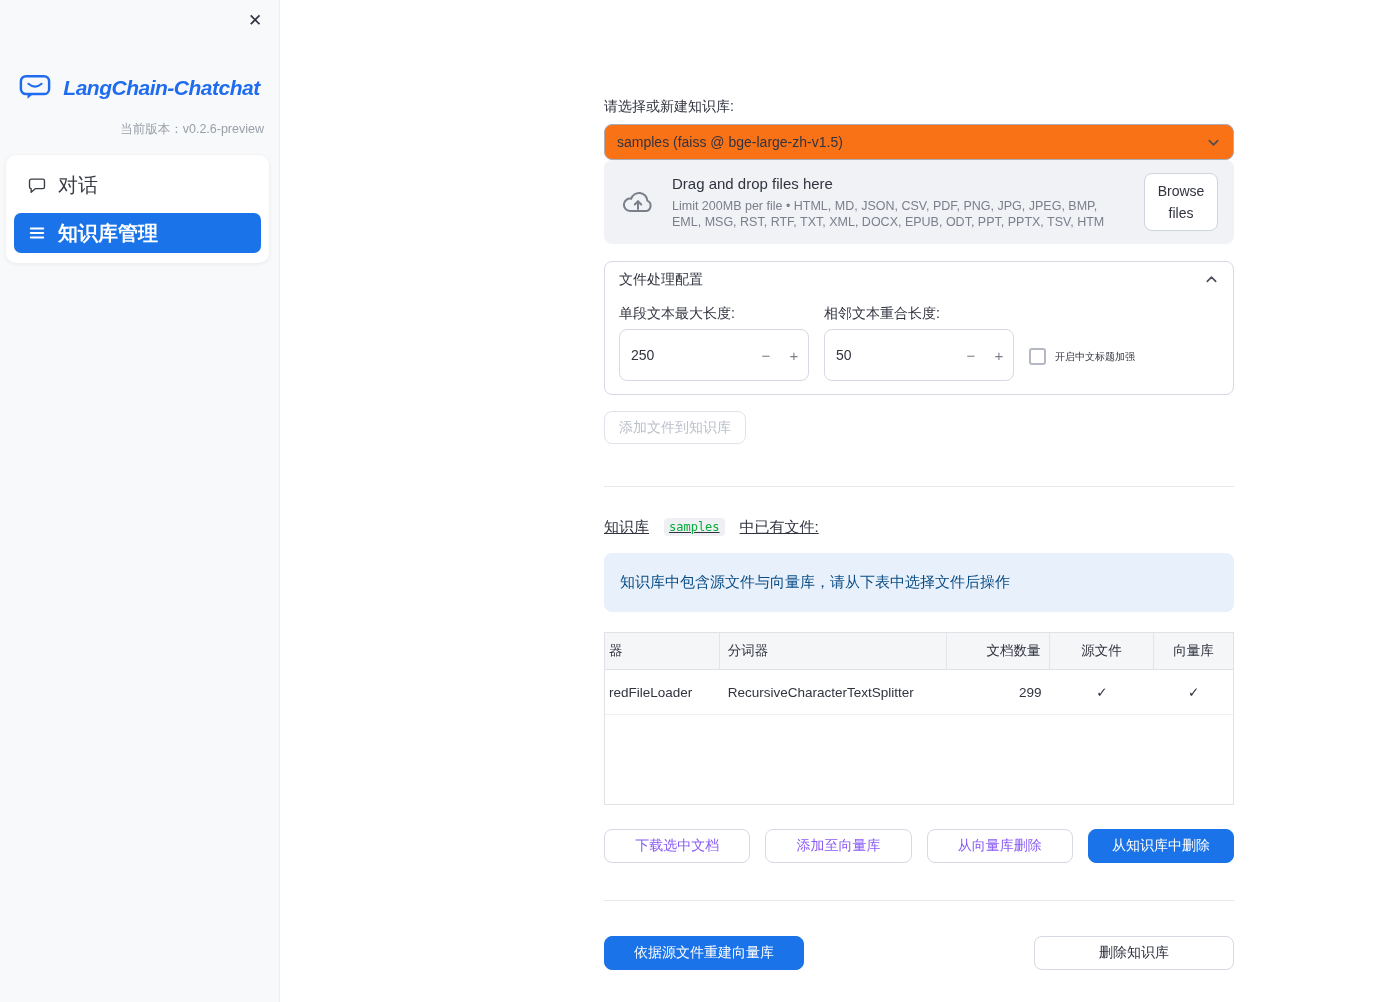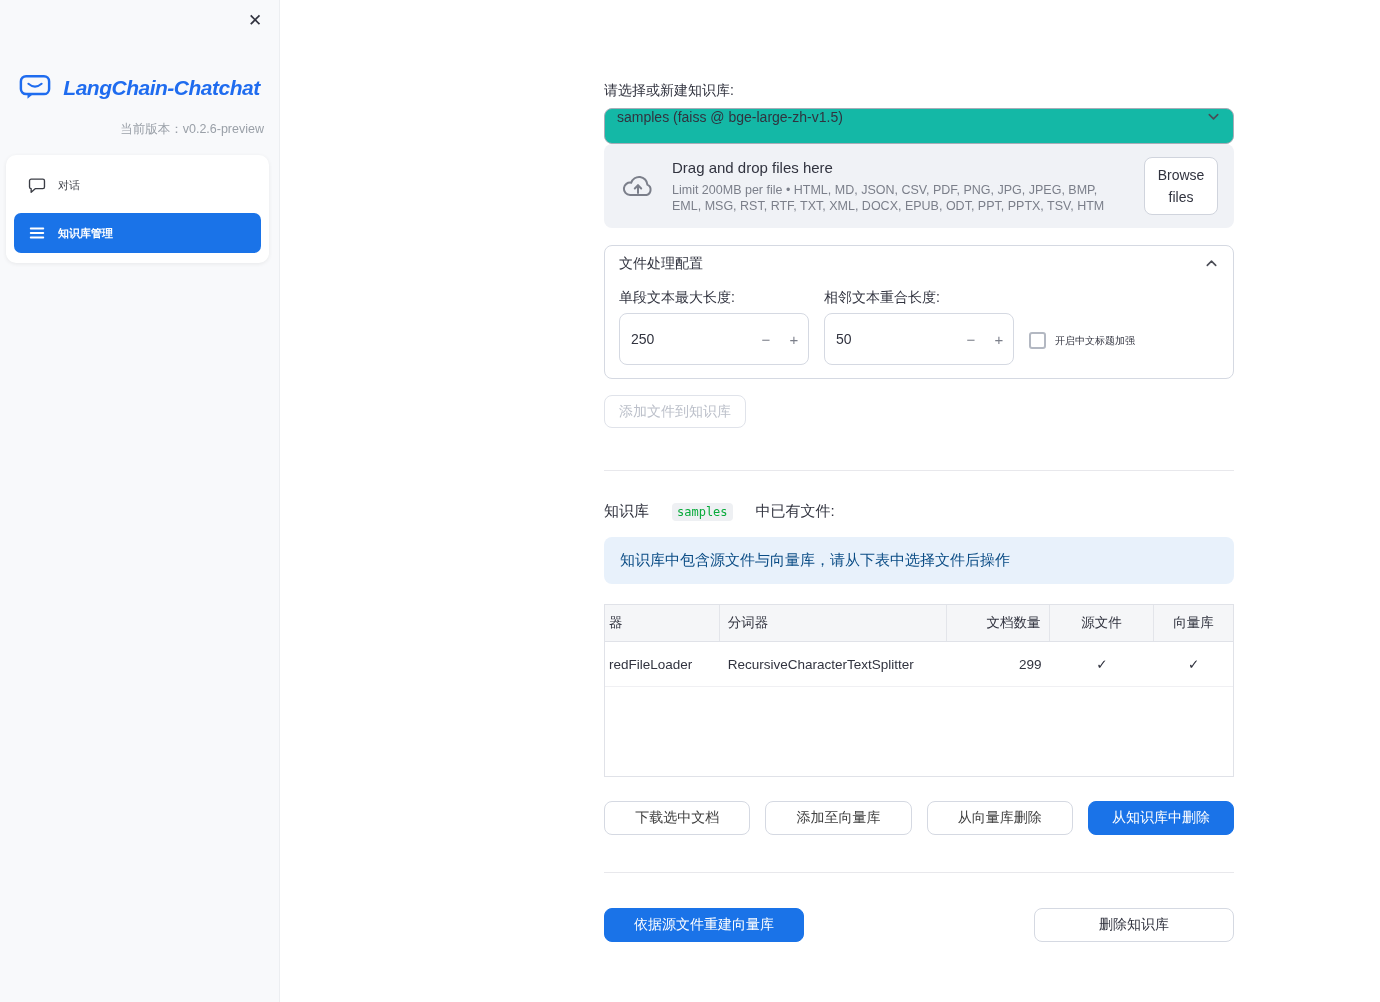--- a/index.html
+++ b/index.html
@@ -10,30 +10,30 @@
   .sidebar { position: absolute; left: 0; top: 0; width: 280px; height: 1002px;
     background: #f8f9fb; border-right: 1px solid #eceef1; }
   .close-btn { position: absolute; top: 6px; right: 10px; width: 28px; height: 28px;
     background: transparent; border: none; font-size: 17px; color: #31333f; cursor: pointer; }
   .logo-row { margin-top: 74px; display: flex; align-items: center; justify-content: center; gap: 12px; }
   .logo-text { font-size: 21px; font-weight: bold; font-style: italic; color: #1f6cef; letter-spacing: -0.5px; }
   .version { margin-top: 20px; padding-right: 15px; text-align: right; font-size: 12.5px; color: #9aa0a8; }
   .menu-card { margin: 17px 10px 0 6px; background: #ffffff; border-radius: 10px;
     box-shadow: 0 1px 4px rgba(0,0,0,0.07); padding: 10px 8px; }
   .menu-item { display: flex; align-items: center; gap: 12px; height: 40px; padding-left: 14px;
-    border-radius: 8px; font-size: 11px; color: #3a3c44; cursor: pointer; margin-bottom: 8px; }
+    border-radius: 8px; font-size: 20px; color: #3a3c44; cursor: pointer; margin-bottom: 8px; }
   .menu-item:last-child { margin-bottom: 0; }
   .menu-item.selected { background: #1a73e8; color: #ffffff; font-weight: bold; border-radius: 7px; }
 
   
-  .main { position: absolute; left: 604px; top: 0; width: 630px; padding-top: 82px; }
+  .main { position: absolute; left: 604px; top: 16px; width: 630px; padding-top: 82px; }
   .field-label { font-size: 14px; color: #31333f; margin-bottom: 8px; }
 
-  .selectbox { height: 36px; border: 1px solid #a8adb8; border-radius: 8px; background: #14b8a6;
-    display: flex; justify-content: space-between; padding: 0 12px; cursor: pointer; }
+  .selectbox { height: 36px; border: 1px solid #a8adb8; border-radius: 8px; background: #f97316;
+    display: flex; align-items: center; justify-content: space-between; padding: 0 12px; cursor: pointer; }
   .selectbox .value { font-size: 14px; }
 
   .section-gap { margin-top: 18px; }
 
   .uploader { margin-top: 0; height: 84px; background: #f0f2f6; border-radius: 8px;
     display: flex; align-items: center; padding: 0 16px; gap: 16px; }
   .up-texts { flex: 1; }
   .drag-text { font-size: 15px; color: #31333f; margin-bottom: 6px; }
   .limit-text { font-size: 12.5px; color: #7b7f8a; line-height: 16px; max-width: 478px; }
   .browse-btn { width: 74px; min-height: 52px; background: #ffffff; border: 1px solid #d0d4dd;
@@ -57,42 +57,42 @@
   .checkbox-label { font-size: 10px; }
 
   .add-files-btn { margin-top: 16px; height: 33px; padding: 0 14px; background: #fff;
     border: 1px solid #e0e3ea; border-radius: 8px; font-size: 14px; color: #bcc0ca;
     cursor: not-allowed; font-family: inherit; }
 
   .divider { border: none; border-top: 1px solid #e8e8ec; }
   .divider-1 { margin-top: 42px; }
   .divider-2 { margin-top: 37px; }
 
-  .existing-line { margin-top: 31px; display: flex; align-items: flex-end; gap: 23px; font-size: 15px; }
+  .existing-line { margin-top: 31px; display: flex; align-items: flex-start; gap: 15px; font-size: 15px; text-decoration: underline; }
   .kb-code { font-family: "DejaVu Sans Mono", monospace; font-size: 12px; color: #09ab3b;
     background: #eef0f3; border-radius: 4px; padding: 2px 5px; }
 
-  .info-box { margin-top: 16px; background: #e8f1fb; border-radius: 8px; padding: 14px 16px;
+  .info-box { margin-top: 16px; background: #e8f1fb; border-radius: 8px; padding: 20px 16px;
     font-size: 15px; color: #0a4c85; }
 
   .files-table { margin-top: 20px; border: 1px solid #e0e2e8; height: 173px; background: #fff;
     overflow: hidden; font-size: 13.5px; }
   .t-row { display: flex; }
   .t-head { background: #f5f6f8; border-bottom: 1px solid #e0e2e8; height: 37px; }
   .t-cell { display: flex; align-items: center; padding: 0 8px; overflow: hidden; white-space: nowrap; }
   .t-head .t-cell { border-right: 1px solid #e3e5ea; color: #31333f; }
   .t-head .t-cell:last-child { border-right: none; }
   .t-data { height: 45px; border-bottom: 1px solid #f0f0f3; }
   .c1 { width: 115px; } .c2 { width: 228px; } .c3 { width: 103px; justify-content: flex-end; }
   .c4 { width: 105px; justify-content: center; } .c5 { width: 79px; justify-content: center; }
   .clip-left { margin-left: -4px; }
 
   .actions { margin-top: 24px; display: flex; gap: 15px; }
   .btn { height: 34px; border-radius: 8px; font-size: 14px; cursor: pointer; font-family: inherit; }
-  .btn-secondary { background: #fff; border: 1px solid #d5d9e2; color: #404040; }
+  .btn-secondary { background: #fff; border: 1px solid #d5d9e2; color: #8b5cf6; }
   .btn-primary { background: #1a73e8; border: 1px solid #1a73e8; color: #ffffff; }
   .actions .btn { flex: 1; }
 
   .bottom-row { margin-top: 35px; display: flex; justify-content: space-between; }
   .bottom-row .btn { width: 200px; }
   .bottom-row .btn-secondary { color: #31333f; }
 
   svg { display: block; }
 </style>
 </head>

